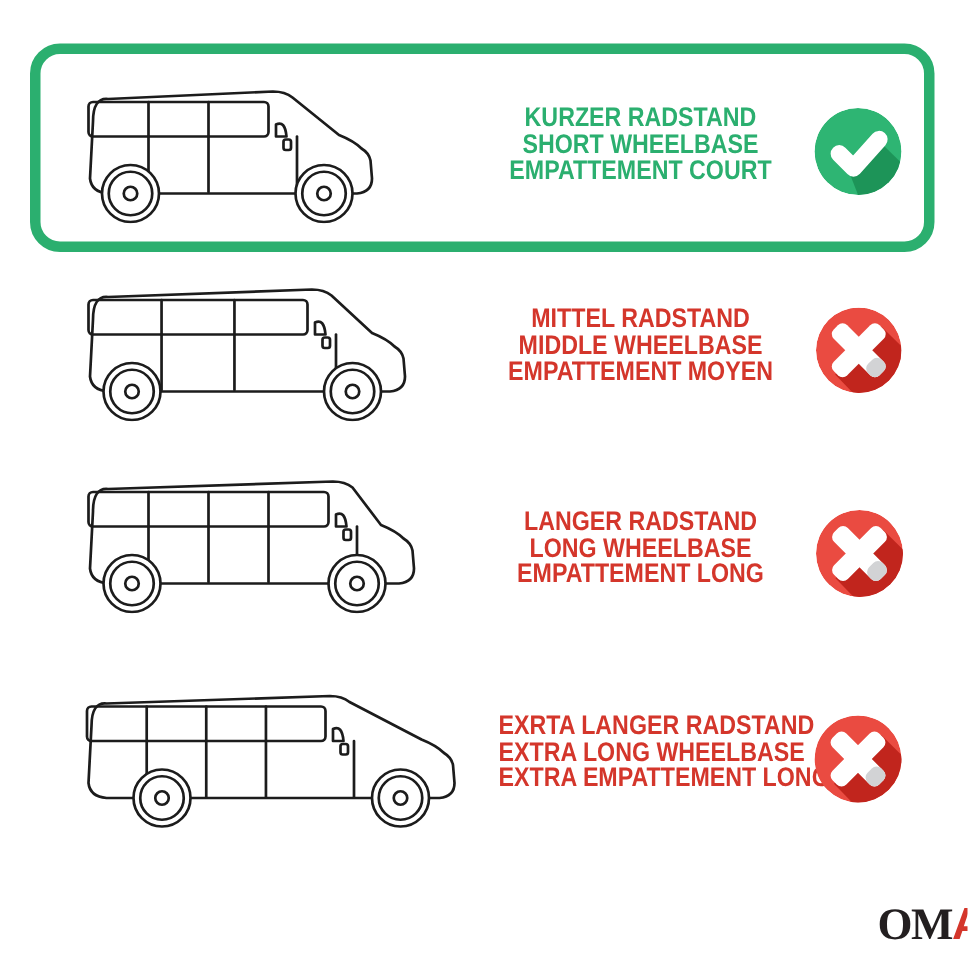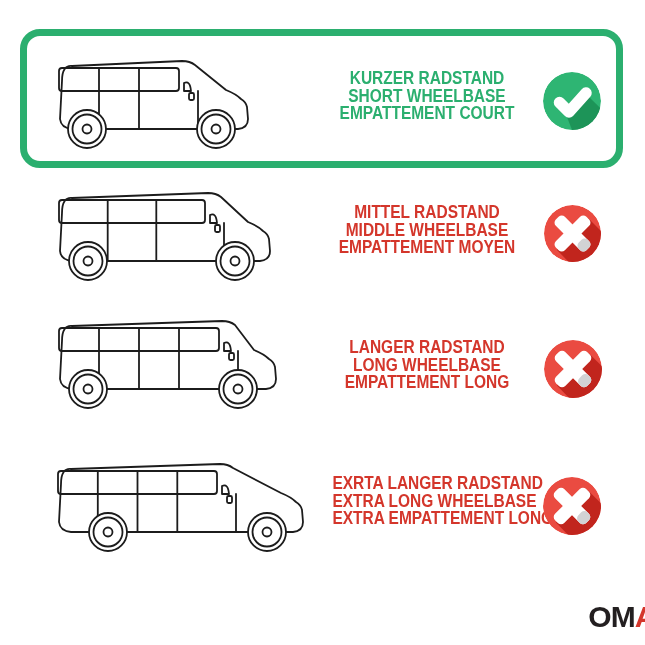--- a/index.html
+++ b/index.html
@@ -44,21 +44,21 @@
   .fill-green{fill:var(--green-circle);}
   .fill-green-dark{fill:var(--green-dark);}
   .fill-red-circle{fill:var(--red-circle);}
   .fill-red-dark{fill:var(--red-dark);}
   .fill-tip{fill:var(--tip);}
   
   .logo{
     position:absolute;right:10px;top:602px;
     font-weight:800;font-size:30px;letter-spacing:-1px;line-height:30px;
   }
-  .logo-black{color:var(--logo-black);}
+  .logo-black{color:var(--logo-black);font-family:Liberation Serif, serif;}
   .logo-red{color:var(--red);text-align:right;}
   .vanline{fill:none;stroke:var(--line);stroke-width:1.8;stroke-linejoin:round;stroke-linecap:round;}
 </style>
 </head>
 <body>
 
 <div class="canvas">
 
   <section>
     <div class="select-box"></div>

